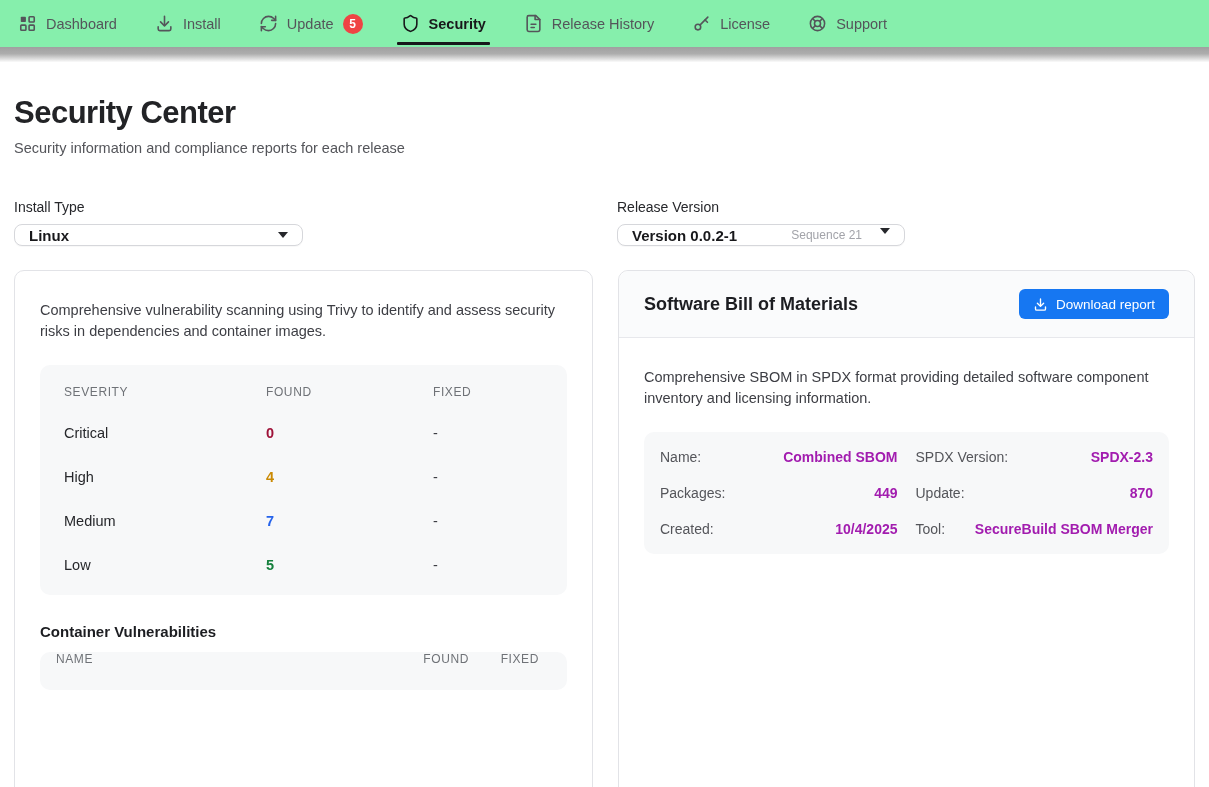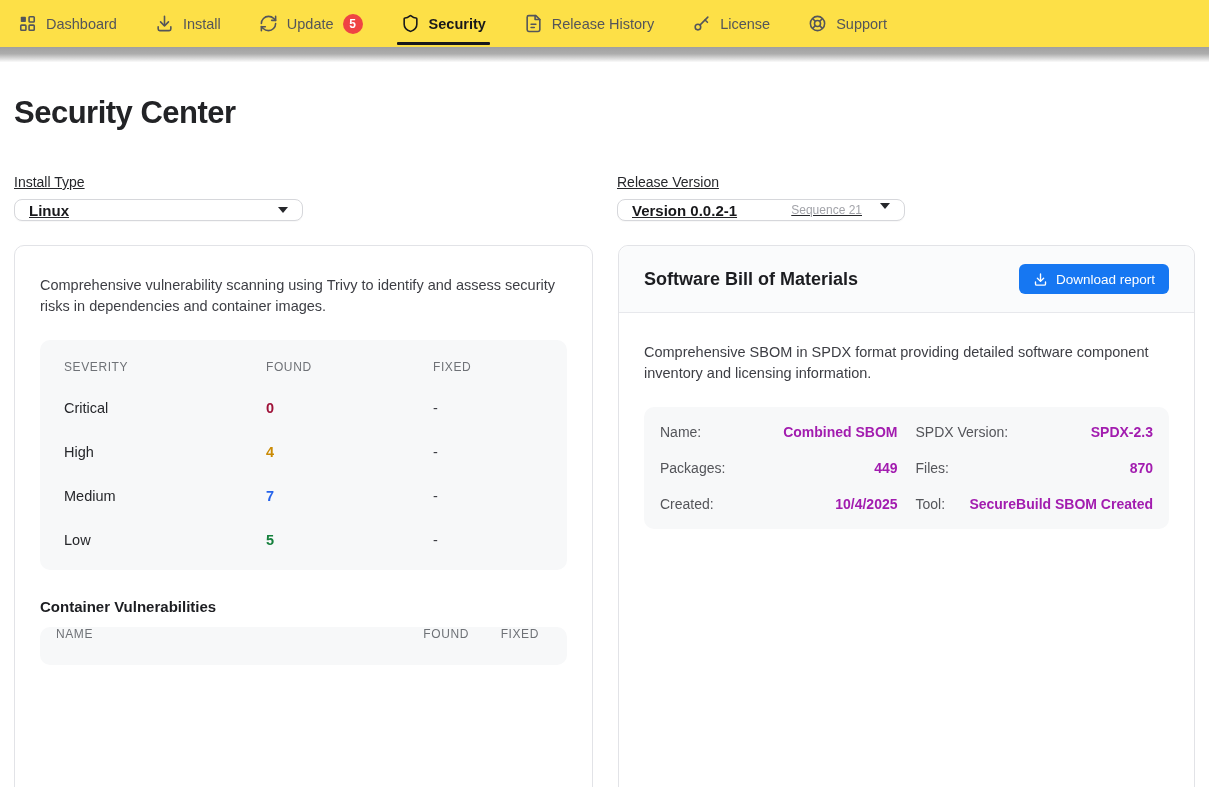--- a/index.html
+++ b/index.html
@@ -1,41 +1,41 @@
 <!DOCTYPE html>
 <html><head>
 <meta charset="utf-8">
 <style>
   * { margin:0; padding:0; box-sizing:border-box; }
   html,body { width:1209px; height:787px; overflow:hidden; background:#fff;
     font-family:"Liberation Sans", sans-serif; color:#26272b; }
 
   
-  .topnav { height:47px; background:#fde047; display:flex; align-items:center;
+  .topnav { height:47px; background:#86efac; display:flex; align-items:center;
     padding:0 18px; gap:38px; }
   .nav-item { display:flex; align-items:center; gap:9px; font-size:14.5px;
     color:#54555a; height:100%; position:relative; cursor:pointer; white-space:nowrap; }
   .nav-item svg { width:19px; height:19px; flex:0 0 auto; }
   .nav-item.active { color:#18181b; font-weight:600; }
   .nav-item.active::after { content:""; position:absolute; left:-4px; right:-4px;
     bottom:2px; height:3px; background:#18181b; border-radius:1px; }
   .badge { min-width:20px; height:20px; border-radius:10px; color:#fff;
     font-size:12px; font-weight:700; display:flex; align-items:center;
     justify-content:center; padding:0 6px; }
   .scroll-shadow { height:15px;
     background:linear-gradient(to bottom,#a0a0a0 0%,#adadad 45%,#fbfbfb 100%); }
 
   
   .content { padding:0 14px; }
   .page-title { font-size:31px; font-weight:700; letter-spacing:-0.5px;
     margin-top:33px; color:#222326; }
   .page-subtitle { font-size:14.5px; color:#54555a; margin-top:9px; }
 
   
-  .filters { display:flex; margin-top:43px;text-decoration:underline; }
+  .filters { display:flex; margin-top:43px; }
   .filter { display:flex; flex-direction:column; }
   .filter-1 { width:289px; }
   .filter-2 { width:288px; margin-left:314px; }
   .filter-label { font-size:14px; color:#26272b; }
   .select { margin-top:9px; height:22px; border:1px solid #d6d7db; border-radius:8px;
     background:#fff; display:flex; align-items:center; justify-content:space-between;
     padding:0 14px; cursor:pointer; box-shadow:0 1px 1px rgba(0,0,0,0.03); }
   .select-value { font-size:15px; font-weight:700; color:#18181b; }
   .select-right { display:flex; align-items:flex-start; gap:18px; }
   .select-seq { font-size:12px; color:#a2a3a9; }
@@ -144,20 +144,21 @@
       <path d="M5.7 5.7l3.6 3.6M18.3 5.7l-3.6 3.6M18.3 18.3l-3.6-3.6M5.7 18.3l3.6-3.6"></path>
     </svg>
     <span>Support</span>
   </div>
 </nav>
 <div class="scroll-shadow"></div>
 
 <div class="content">
 
   <h1 class="page-title">Security Center</h1>
+  <div class="page-subtitle">Security information and compliance reports for each release</div>
 
   <div class="filters">
     <div class="filter filter-1">
       <span class="filter-label">Install Type</span>
       <div class="select">
         <span class="select-value">Linux</span>
         <span class="caret">
           <svg width="10" height="6" viewBox="0 0 10 6">
               <path d="M0 0h10L5 6z" fill="currentColor"></path>
             </svg>
@@ -248,32 +249,32 @@
               <span class="sbom-label">SPDX Version:</span>
               <span class="sbom-value">SPDX-2.3</span>
             </span>
           </div>
           <div class="sbom-row">
             <span class="sbom-pair">
               <span class="sbom-label">Packages:</span>
               <span class="sbom-value">449</span>
             </span>
             <span class="sbom-pair">
-              <span class="sbom-label">Files:</span>
+              <span class="sbom-label">Update:</span>
               <span class="sbom-value">870</span>
             </span>
           </div>
           <div class="sbom-row">
             <span class="sbom-pair">
               <span class="sbom-label">Created:</span>
               <span class="sbom-value">10/4/2025</span>
             </span>
             <span class="sbom-pair">
               <span class="sbom-label">Tool:</span>
-              <span class="sbom-value">SecureBuild SBOM Created</span>
+              <span class="sbom-value">SecureBuild SBOM Merger</span>
             </span>
           </div>
         </div>
       </div>
     </section>
 
   </div>
 </div>
 
 </body></html>

